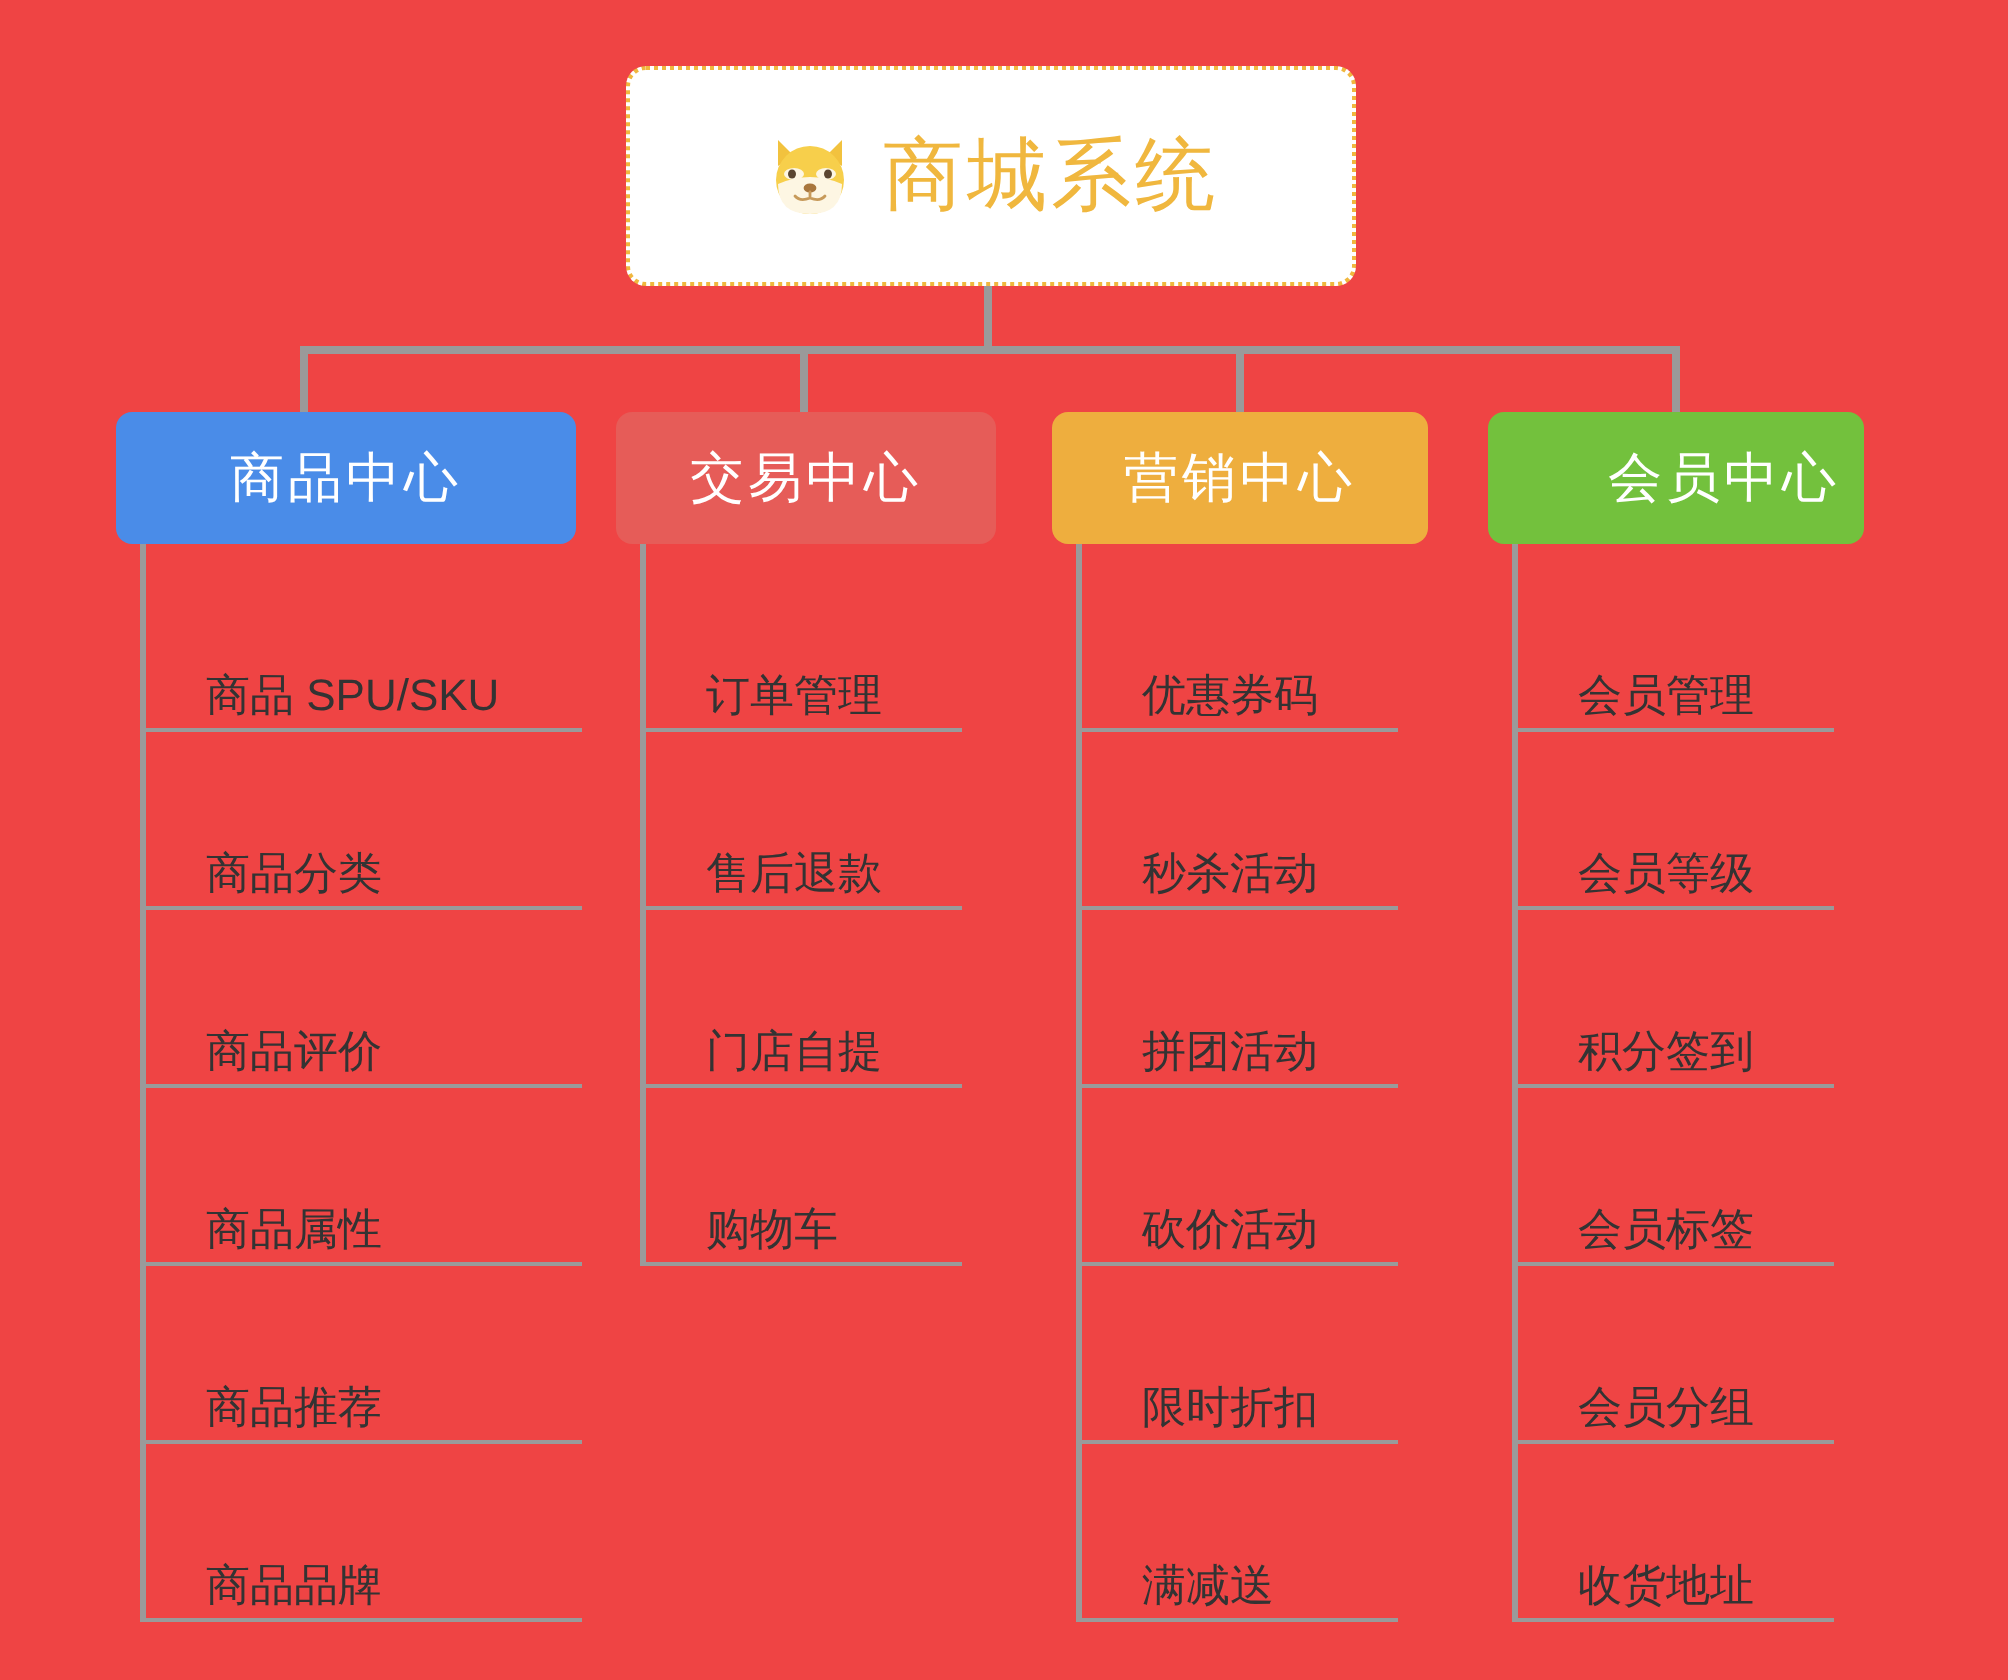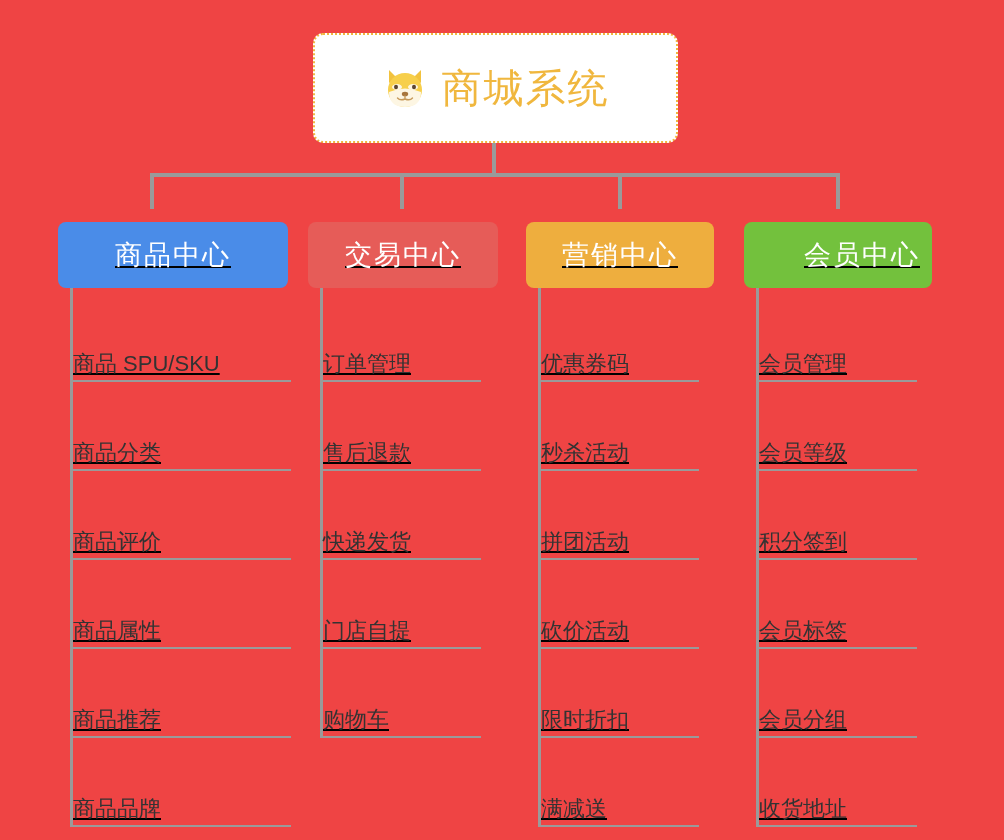--- a/index.html
+++ b/index.html
@@ -75,22 +75,21 @@
     background: #9a9a9a;
   }
   .conn-drop.d0 { left: 150px; }
   .conn-drop.d1 { left: 400px; }
   .conn-drop.d2 { left: 618px; }
   .conn-drop.d3 { left: 836px; }
 
   
   .branch {
     position: absolute;
-    top: 222px;
-    text-decoration: underline;
+    top: 206px;
   }
   .branch.b0 { left: 58px;  width: 230px; }
   .branch.b1 { left: 308px; width: 190px; }
   .branch.b2 { left: 526px; width: 188px; }
   .branch.b3 { left: 744px; width: 188px; }
 
   .branch-head {
     height: 66px;
     border-radius: 8px;
     display: flex;
@@ -115,20 +114,21 @@
     padding-top: 2px;
   }
   .leaf {
     position: relative;
     height: 89px;
     display: flex;
     align-items: flex-end;
   }
   .leaf-label {
     display: inline-block;
+    margin-left: 30px;
     padding-bottom: 6px;
     font-size: 22px;
     color: #333333;
     line-height: 1.15;
     white-space: nowrap;
   }
   .leaf-rule {
     position: absolute;
     left: 0;
     bottom: 0;
@@ -213,24 +213,20 @@
     <div class="leaf-list">
       <div class="leaf">
         <span class="leaf-label">订单管理</span>
         <span class="leaf-rule"></span>
       </div>
       <div class="leaf">
         <span class="leaf-label">售后退款</span>
         <span class="leaf-rule"></span>
       </div>
       <div class="leaf">
-        <span class="leaf-label">快递发货</span>
-        <span class="leaf-rule"></span>
-      </div>
-      <div class="leaf">
         <span class="leaf-label">门店自提</span>
         <span class="leaf-rule"></span>
       </div>
       <div class="leaf">
         <span class="leaf-label">购物车</span>
         <span class="leaf-rule"></span>
       </div>
     </div>
   </div>
 

